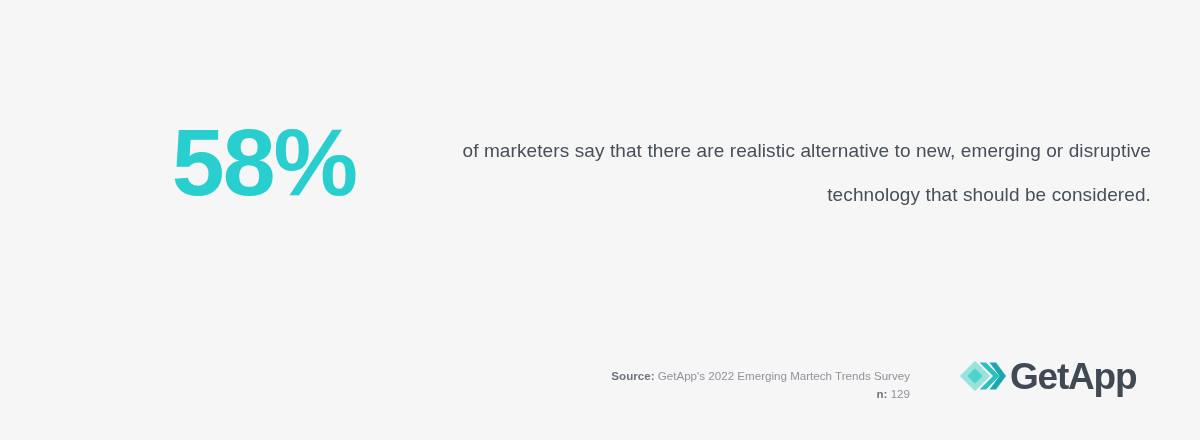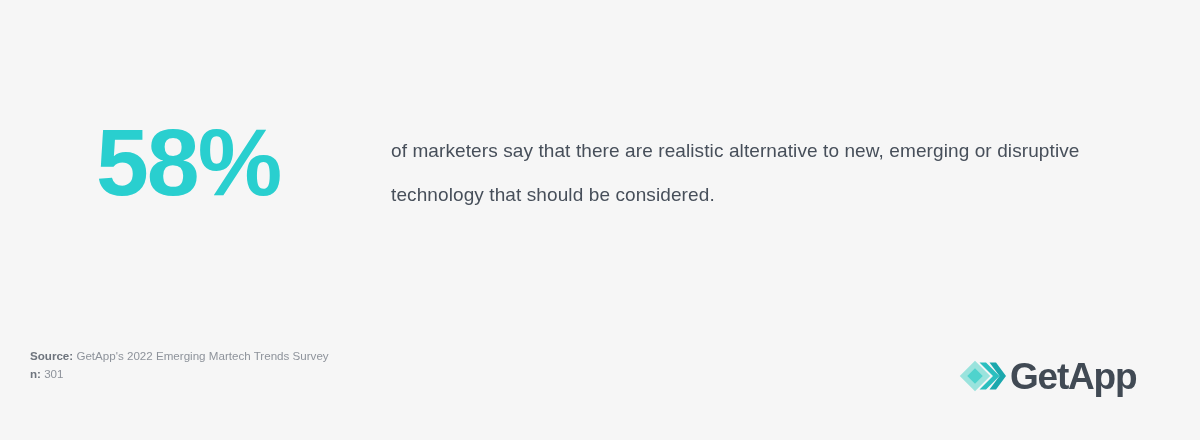--- a/index.html
+++ b/index.html
@@ -15,20 +15,21 @@
     position: relative;
   }
 
   #stat-card {
     position: absolute;
     left: 0;
     top: 0;
     width: 1200px;
     height: 332px;
     background: #f6f6f6;
+    text-align: right;
   }
 
   
   #hero {
     position: absolute;
     left: 0;
     top: 112px;
     width: 1200px;
     height: 160px;
   }
@@ -55,21 +56,21 @@
     line-height: 44px;
     color: #474f5a;
     font-weight: normal;
     letter-spacing: 0.1px;
   }
 
   
   #footer {
     position: absolute;
     left: 30px;
-    top: 347px;
+    top: 367px;
     width: 880px;
     font-size: 11.6px;
     line-height: 17.5px;
     color: #8e939b;
   }
   #footer .line {
     display: block;
     white-space: normal;
   }
   #footer .lbl {
@@ -109,21 +110,21 @@
 
 <div id="stat-card">
 
   <div id="hero">
     <div id="big-number">58%</div>
     <div id="statement">of marketers say that there are realistic alternative to new, emerging or disruptive technology that should be considered.</div>
   </div>
 
   <div id="footer">
     <span class="line"><span class="lbl">Source:</span><span class="val"> GetApp's 2022 Emerging Martech Trends Survey</span></span>
-    <span class="line"><span class="lbl">n:</span><span class="val"> 301</span></span>
+    <span class="line"><span class="lbl">n:</span><span class="val"> 129</span></span>
   </div>
 
   <div id="logo">
     <svg id="logo-mark" viewBox="0 0 48 34">
       <rect x="6.2" y="6.2" width="21.6" height="21.6" transform="rotate(45 17 17)" fill="#9ae3dd"></rect>
       <rect x="11.5" y="11.5" width="11" height="11" transform="rotate(45 17 17)" fill="#4fd3cd"></rect>
       <polygon points="21.5,3.5 28,3.5 41.5,17 28,30.5 21.5,30.5 35,17" fill="#2bbfbf"></polygon>
       <polygon points="31.5,3.5 38,3.5 48,17 38,30.5 31.5,30.5 41.5,17" fill="#1ba8ad"></polygon>
     </svg>
     <div id="logo-word">GetApp</div>

